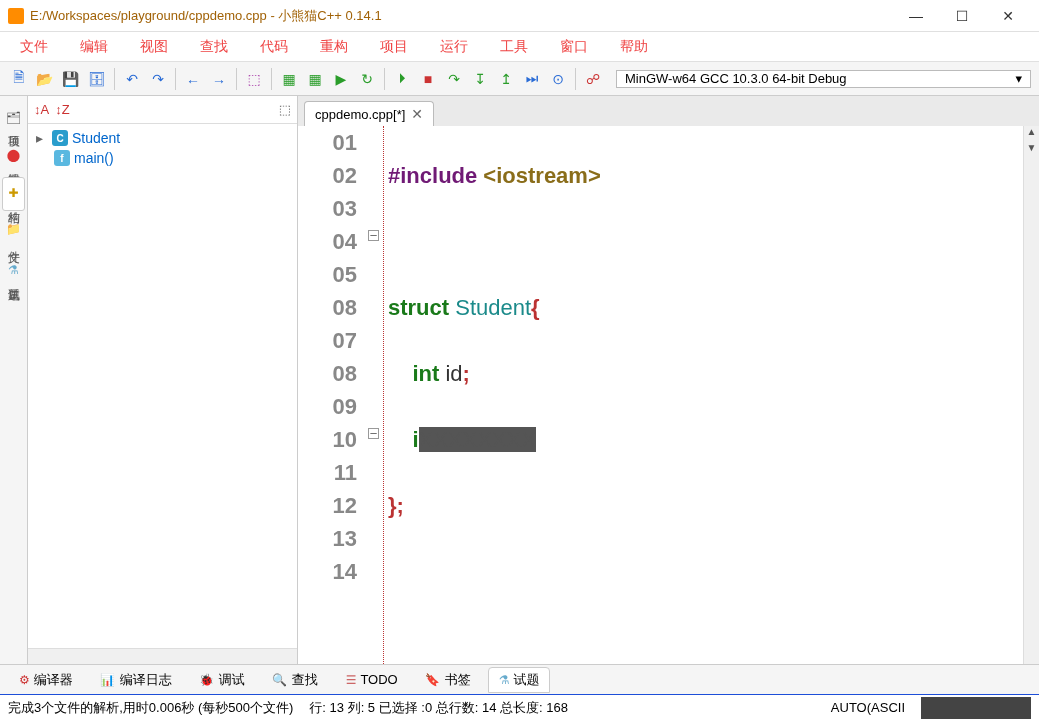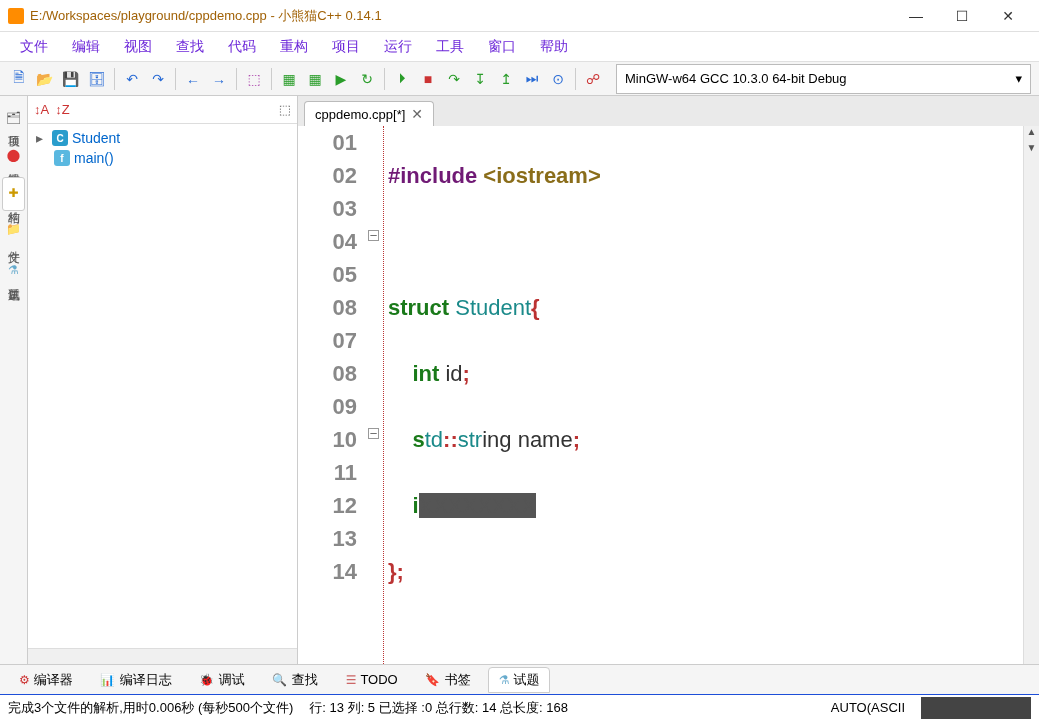--- a/index.html
+++ b/index.html
@@ -1,27 +1,27 @@
 <!DOCTYPE html>
 <html><head>
 <meta charset="utf-8">
 <style>
 * { box-sizing: border-box; margin: 0; padding: 0; font-family: "Microsoft YaHei", "Segoe UI", sans-serif; }
 body { width: 1039px; height: 720px; background: #f0f0f0; display: flex; flex-direction: column; overflow: hidden; }
 .titlebar { height: 32px; background: #fff; display: flex; align-items: center; padding: 0 8px; border-bottom: 1px solid #e0e0e0; }
 .titlebar .app-icon { width: 16px; height: 16px; background: #ff8c00; border-radius: 2px; margin-right: 6px; }
 .titlebar .title { flex: 1; font-size: 13px; color: #a16207; }
 .titlebar .winbtn { width: 46px; height: 32px; display: flex; align-items: center; justify-content: center; font-size: 14px; color: #333; }
-.menubar { height: 30px; background: #fff; display: flex; align-items: center; padding: 0 12px; gap: 8px; border-bottom: 1px solid #e0e0e0; font-size: 14px; color: #6d28d9; }
+.menubar { height: 30px; background: #fff; display: flex; align-items: center; padding: 0 12px; gap: 16px; border-bottom: 1px solid #e0e0e0; font-size: 14px; color: #ef4444; }
 .menubar .menu-item { padding: 2px 8px; }
 .toolbar { height: 34px; background: #f5f5f5; display: flex; align-items: center; padding: 0 8px; gap: 4px; border-bottom: 1px solid #ccc; }
 .toolbar .sep { width: 1px; height: 22px; background: #ccc; margin: 0 2px; }
 .toolbar .tbtn { width: 22px; height: 22px; display: flex; align-items: center; justify-content: center; font-size: 14px; }
 .toolbar .tbtn.g { color: #2a9d2a; } .toolbar .tbtn.b { color: #2a6cd6; } .toolbar .tbtn.r { color: #cc3333; } .toolbar .tbtn.p { color: #a83aa8; }
-.compiler { flex: 1; margin-left: 8px; background: #fff; border: 1px solid #bbb; height: 30px; display: flex; align-items: center; padding: 0 8px; font-size: 13px; justify-content: space-between; }
+.compiler { flex: 1; margin-left: 8px; background: #fff; border: 1px solid #bbb; height: 18px; display: flex; align-items: center; padding: 0 8px; font-size: 13px; justify-content: space-between; }
 .main { flex: 1; display: flex; overflow: hidden; }
 .leftbar { width: 28px; background: #f5f5f5; border-right: 1px solid #ccc; display: flex; flex-direction: column; align-items: center; padding-top: 4px; gap: 4px; }
 .leftbar .tab { writing-mode: vertical-rl; text-orientation: mixed; font-size: 12px; padding: 8px 2px; color: #555; border: 1px solid transparent; border-radius: 3px; display: flex; align-items: center; gap: 2px; }
 .leftbar .tab .ic { font-size: 12px; }
 .leftbar .tab.active { background: #fff; border-color: #ccc; }
 .sidepanel { width: 270px; background: #fff; border-right: 1px solid #ccc; display: flex; flex-direction: column; }
 .sidepanel .sp-tools { height: 28px; border-bottom: 1px solid #ddd; display: flex; align-items: center; padding: 0 6px; gap: 6px; font-size: 13px; color: #666; }
 .sidepanel .tree { flex: 1; padding: 4px 8px; font-size: 14px; color: #0066cc; overflow: auto; }
 .tree-row { display: flex; align-items: center; gap: 4px; padding: 2px 0; }
 .tree-row .exp { color: #666; width: 12px; }
@@ -180,21 +180,20 @@
       </div>
       <div class="foldcol">
         <div class="foldmark" style="top:104px">−</div>
         <div class="foldmark" style="top:302px">−</div>
       </div>
       <div class="code">
 <div><span class="pre">#include </span><span class="inc">&lt;iostream&gt;</span></div>
 <div>&nbsp;</div>
 <div><span class="kw">struct</span><span class="ty"> Student</span><span class="op">{</span></div>
 <div>    <span class="kw">int</span><span> id</span><span class="op">;</span></div>
-<div>    <span class="kw">s</span><span class="ty">td</span><span class="op">::</span><span class="ty">str</span><span>ing name</span><span class="op">;</span></div>
 <div>    <span class="kw">i</span><span class="redact">XXXXXXXX</span></div>
 <div><span class="op">};</span></div>
 
 
 
 
 
 
       </div>
       <div class="sb-v">

